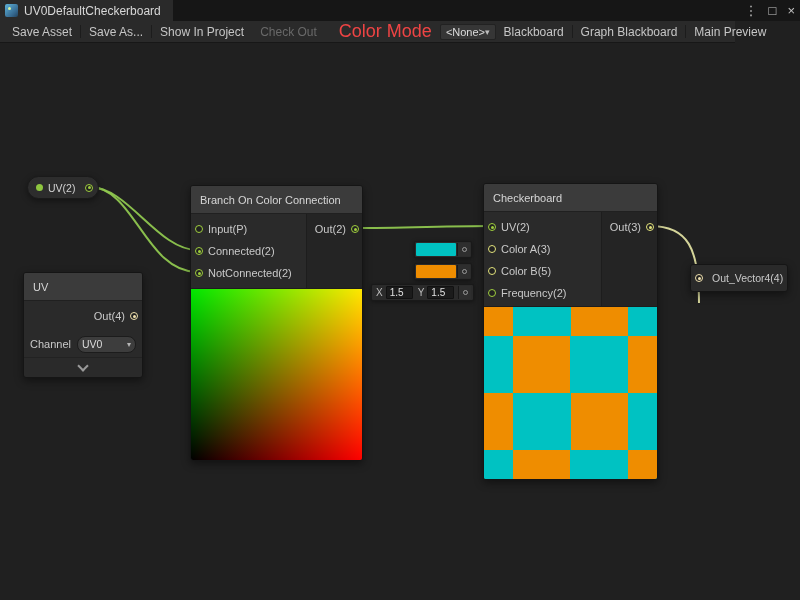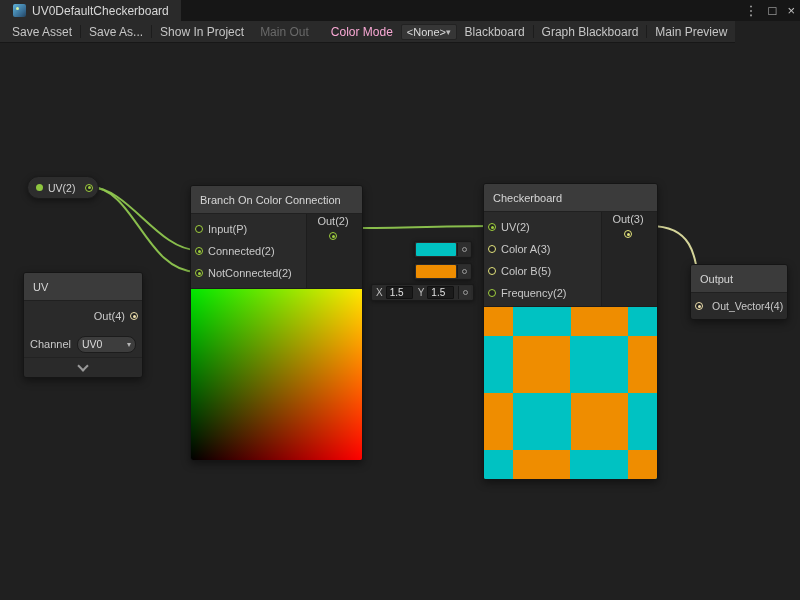--- a/index.html
+++ b/index.html
@@ -7,21 +7,21 @@
   #app {
     position:relative; width:800px; height:600px; overflow:hidden;
     background:#202020; font-family:"Liberation Sans", sans-serif;
     -webkit-font-smoothing:antialiased;
   }
 
   
   .tabbar { position:absolute; left:0; top:0; width:800px; height:21px; background:#161616; }
   .tab {
     position:absolute; left:0; top:0; height:21px; background:#2a2a2a;
-    display:flex; align-items:center; gap:6px; padding:0 12px 0 13px;
+    display:flex; align-items:center; gap:6px; padding:0 12px 0 5px;
     color:#d8d8d8; font-size:12px;
   }
   .tab-icon {
     width:13px; height:13px; border-radius:2px;
     background:linear-gradient(135deg,#5fb3da 0%,#35688f 70%,#23425c 100%);
     position:relative; flex:0 0 auto;
   }
   .tab-icon::after { content:""; position:absolute; left:3px; top:3px; width:3px; height:3px; border-radius:50%; background:#d7f3a1; }
   .win-controls {
     position:absolute; right:5px; top:0; height:21px; display:flex; gap:11px;
@@ -34,21 +34,21 @@
     position:absolute; left:0; top:21px; width:735px; height:22px;
     background:#2a2a2a; border-bottom:1px solid #171717;
     display:flex; align-items:center; padding:0 4px;
   }
   .tb {
     background:none; border:none; color:#c6c6c6; font-size:12px; height:22px;
     padding:0 8px; font-family:inherit; white-space:nowrap; cursor:default;
   }
   .tb.disabled { color:#696969; }
   .sep { width:1px; height:13px; background:#1c1c1c; flex:0 0 auto; }
-  .cm-label { margin-left:14px; padding-right:8px; font-size:12px; color:#f9a8d4; white-space:nowrap; }
+  .cm-label { margin-left:14px; padding-right:8px; font-size:18px; color:#ef4444; white-space:nowrap; }
   .dropdown {
     width:98px; height:16px; background:#363636; border:1px solid #222;
     border-radius:2px; display:flex; align-items:center; justify-content:space-between;
     padding:0 5px; font-size:11px; color:#dcdcdc;
   }
   .dropdown .arr { font-size:9px; color:#bdbdbd; }
   .tb-right { margin-left:auto; display:flex; align-items:center; }
 
   
   .canvas { position:absolute; left:0; top:43px; width:800px; height:557px; background:#202020; overflow:hidden; }
@@ -64,21 +64,21 @@
   }
   .ntitle {
     height:28px; line-height:28px; padding:0 9px; background:#3b3b3b;
     color:#d6d6d6; font-size:11px; border-bottom:1px solid #202020;
     border-radius:2px 2px 0 0; white-space:nowrap; overflow:hidden;
   }
   .nbody { position:relative; display:flex; }
   .in-col { flex:1; padding-top:4px; }
   .prow { display:flex; align-items:center; gap:5px; height:22px; padding-left:4px; }
   .out-col { width:56px; background:#242424; border-left:1px solid #1d1d1d; padding-top:4px; }
-  .out-col .prow { justify-content:flex-end; padding-right:3px; padding-left:0;flex-direction:column; }
+  .out-col .prow { justify-content:flex-end; padding-right:3px; padding-left:0; }
   .plabel { font-size:11px; color:#c9c9c9; white-space:nowrap; }
 
   .port {
     width:8px; height:8px; border-radius:50%; border:1px solid var(--pc,#9fce3e);
     background:#212121; position:relative; flex:0 0 auto;
   }
   .port.connected::after { content:""; position:absolute; inset:1.5px; border-radius:50%; background:var(--pc,#9fce3e); }
   .p-green { --pc:#9fce3e; }
   .p-yellow { --pc:#e3e37c; }
   .p-pale  { --pc:#efe0ae; }
@@ -155,21 +155,21 @@
       <span>×</span>
     </div>
   </div>
 
   <div class="toolbar">
     <button class="tb">Save Asset</button>
     <span class="sep"></span>
     <button class="tb">Save As...</button>
     <span class="sep"></span>
     <button class="tb">Show In Project</button>
-    <button class="tb disabled">Main Out</button>
+    <button class="tb disabled">Check Out</button>
     <span class="cm-label">Color Mode</span>
     <div class="dropdown">
       <span>&lt;None&gt;</span>
       <span class="arr">▾</span>
     </div>
     <div class="tb-right">
       <button class="tb">Blackboard</button>
       <span class="sep"></span>
       <button class="tb">Graph Blackboard</button>
       <span class="sep"></span>
@@ -303,21 +303,20 @@
       <span class="axis">X</span>
       <span class="numfield">1.5</span>
       <span class="axis">Y</span>
       <span class="numfield">1.5</span>
       <span class="mini-btn">
           <span class="mini-dot"></span>
         </span>
     </div>
 
     <div class="node output-node">
-      <div class="ntitle">Output</div>
       <div class="orow">
         <span class="port p-pale connected"></span>
         <span class="plabel">Out_Vector4(4)</span>
       </div>
     </div>
 
   </div>
 </div>
 
 </body></html>

